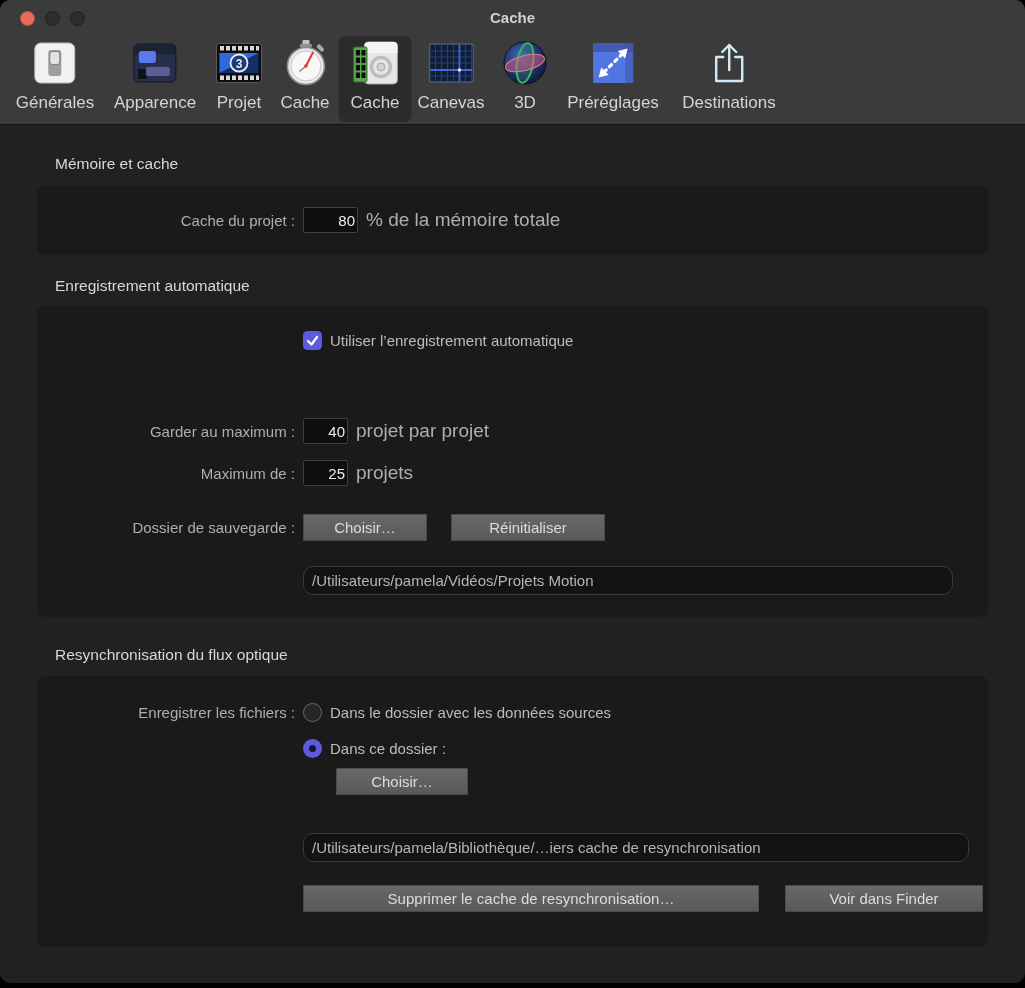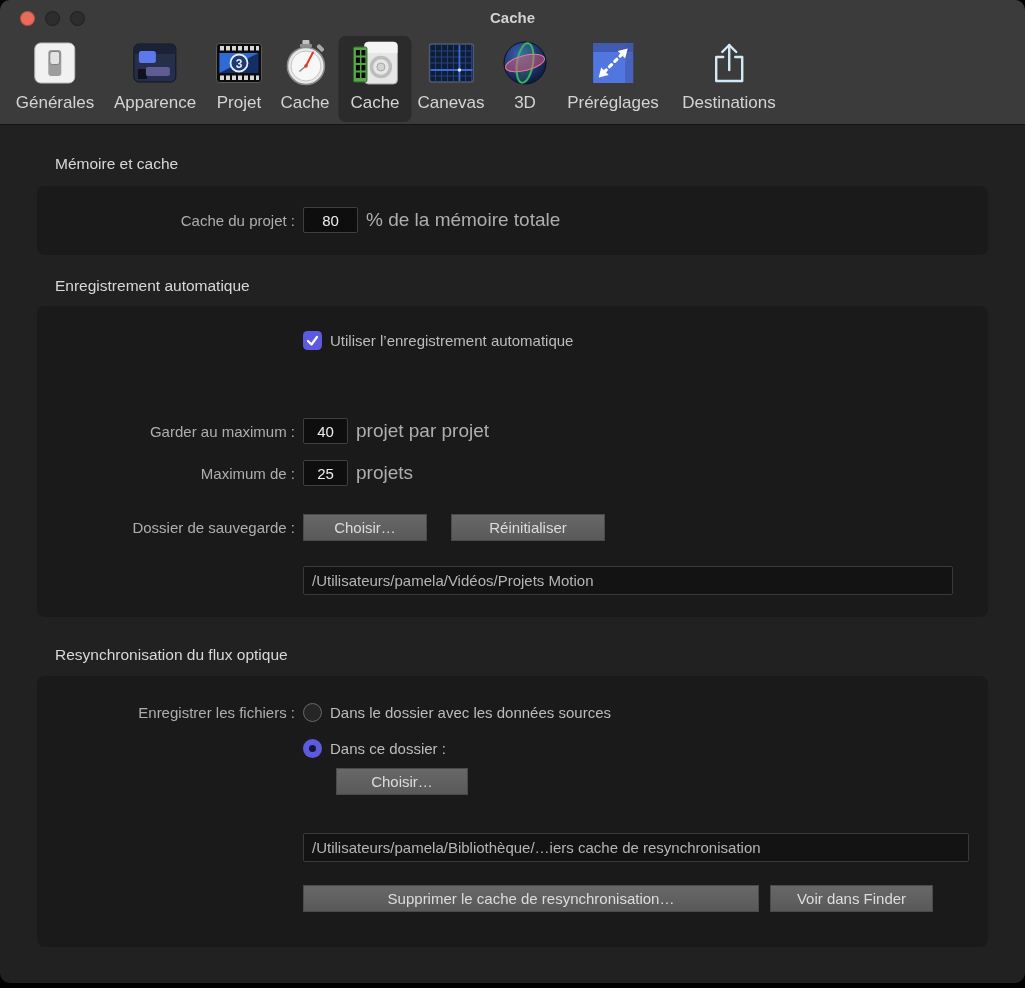--- a/index.html
+++ b/index.html
@@ -17,24 +17,24 @@
   .tb-item.selected{background:#2b2b2b;}
   .tb-icon{height:54px;display:flex;align-items:center;justify-content:center;}
   .tb-label{font-size:17px;color:#d4d4d4;white-space:nowrap;line-height:26px;}
 
   
   .sec-heading{position:absolute;left:55px;font-size:15.5px;font-weight:500;color:#d8d8d8;}
   .panel{position:absolute;left:37px;width:951px;background:#1a1a1a;border-radius:8px;}
   .row{position:absolute;display:flex;align-items:center;height:28px;}
   .lbl-col{width:258px;text-align:right;font-size:15px;color:#aeaeae;flex-shrink:0;white-space:nowrap;}
   .suffix{font-size:19px;color:#aeaeae;white-space:nowrap;}
-  .num-field{height:26px;background:#0e0e0e;border:1px solid #3f3f3f;border-radius:2px;color:#ededed;font-size:15px;text-align:center;font-family:"Liberation Sans",sans-serif;padding:0 2px;box-sizing:border-box;margin:0 8px;}
+  .num-field{height:26px;background:#0e0e0e;border:1px solid #3f3f3f;border-radius:2px;color:#ededed;font-size:15px;text-align:right;font-family:"Liberation Sans",sans-serif;padding:0 2px;box-sizing:border-box;margin:0 8px;}
   .w55{width:55px;}
   .w45{width:45px;}
-  .path-field{position:absolute;height:29px;background:#131313;border:1px solid #3a3a3a;border-radius:2px;color:#b5b5b5;font-size:15px;padding:0 8px;box-sizing:border-box;font-family:"Liberation Sans",sans-serif;}
+  .path-field{position:absolute;height:29px;background:#131313;border:1px solid #3a3a3a;border-radius:10px;color:#b5b5b5;font-size:15px;padding:0 8px;box-sizing:border-box;font-family:"Liberation Sans",sans-serif;}
   .btn{height:27px;background:linear-gradient(#686868,#595959);border:1px solid #4a4a4a;border-radius:0;color:#dcdcdc;font-size:15px;font-family:"Liberation Sans",sans-serif;padding:0 14px;box-sizing:border-box;cursor:default;}
   .checkbox{width:19px;height:19px;border-radius:4.5px;background:#5c5be0;display:flex;align-items:center;justify-content:center;flex-shrink:0;}
   .ctrl-label{font-size:15px;color:#bcbcbc;margin-left:8px;white-space:nowrap;}
   .radio{width:19px;height:19px;border-radius:50%;box-sizing:border-box;flex-shrink:0;}
   .radio.off{background:#262626;border:1.5px solid #686868;}
   .radio.on{background:#5c5be0;display:flex;align-items:center;justify-content:center;}
   .radio-dot{width:7px;height:7px;border-radius:50%;background:#15153c;}
 </style>
 </head>
 <body>
@@ -260,17 +260,17 @@
           <div class="radio-dot"></div>
         </div>
       <span class="ctrl-label">Dans ce dossier :</span>
     </div>
     <button class="btn" style="position:absolute;top:92px;left:299px;width:132px">Choisir…</button>
 
     <input class="path-field" style="top: 157px; left: 266px; width: 666px;" readonly="" value="/Utilisateurs/pamela/Bibliothèque/…iers cache de resynchronisation">
 
     <div class="row" style="top:208px;left:266px">
       <button class="btn" style="width:456px">Supprimer le cache de resynchronisation…</button>
-      <button class="btn" style="width:163px;margin-left:11px">Voir dans Finder</button>
+      <button class="btn" style="width:198px;margin-left:26px">Voir dans Finder</button>
     </div>
   </div>
 
 </div>
 
 </body></html>

